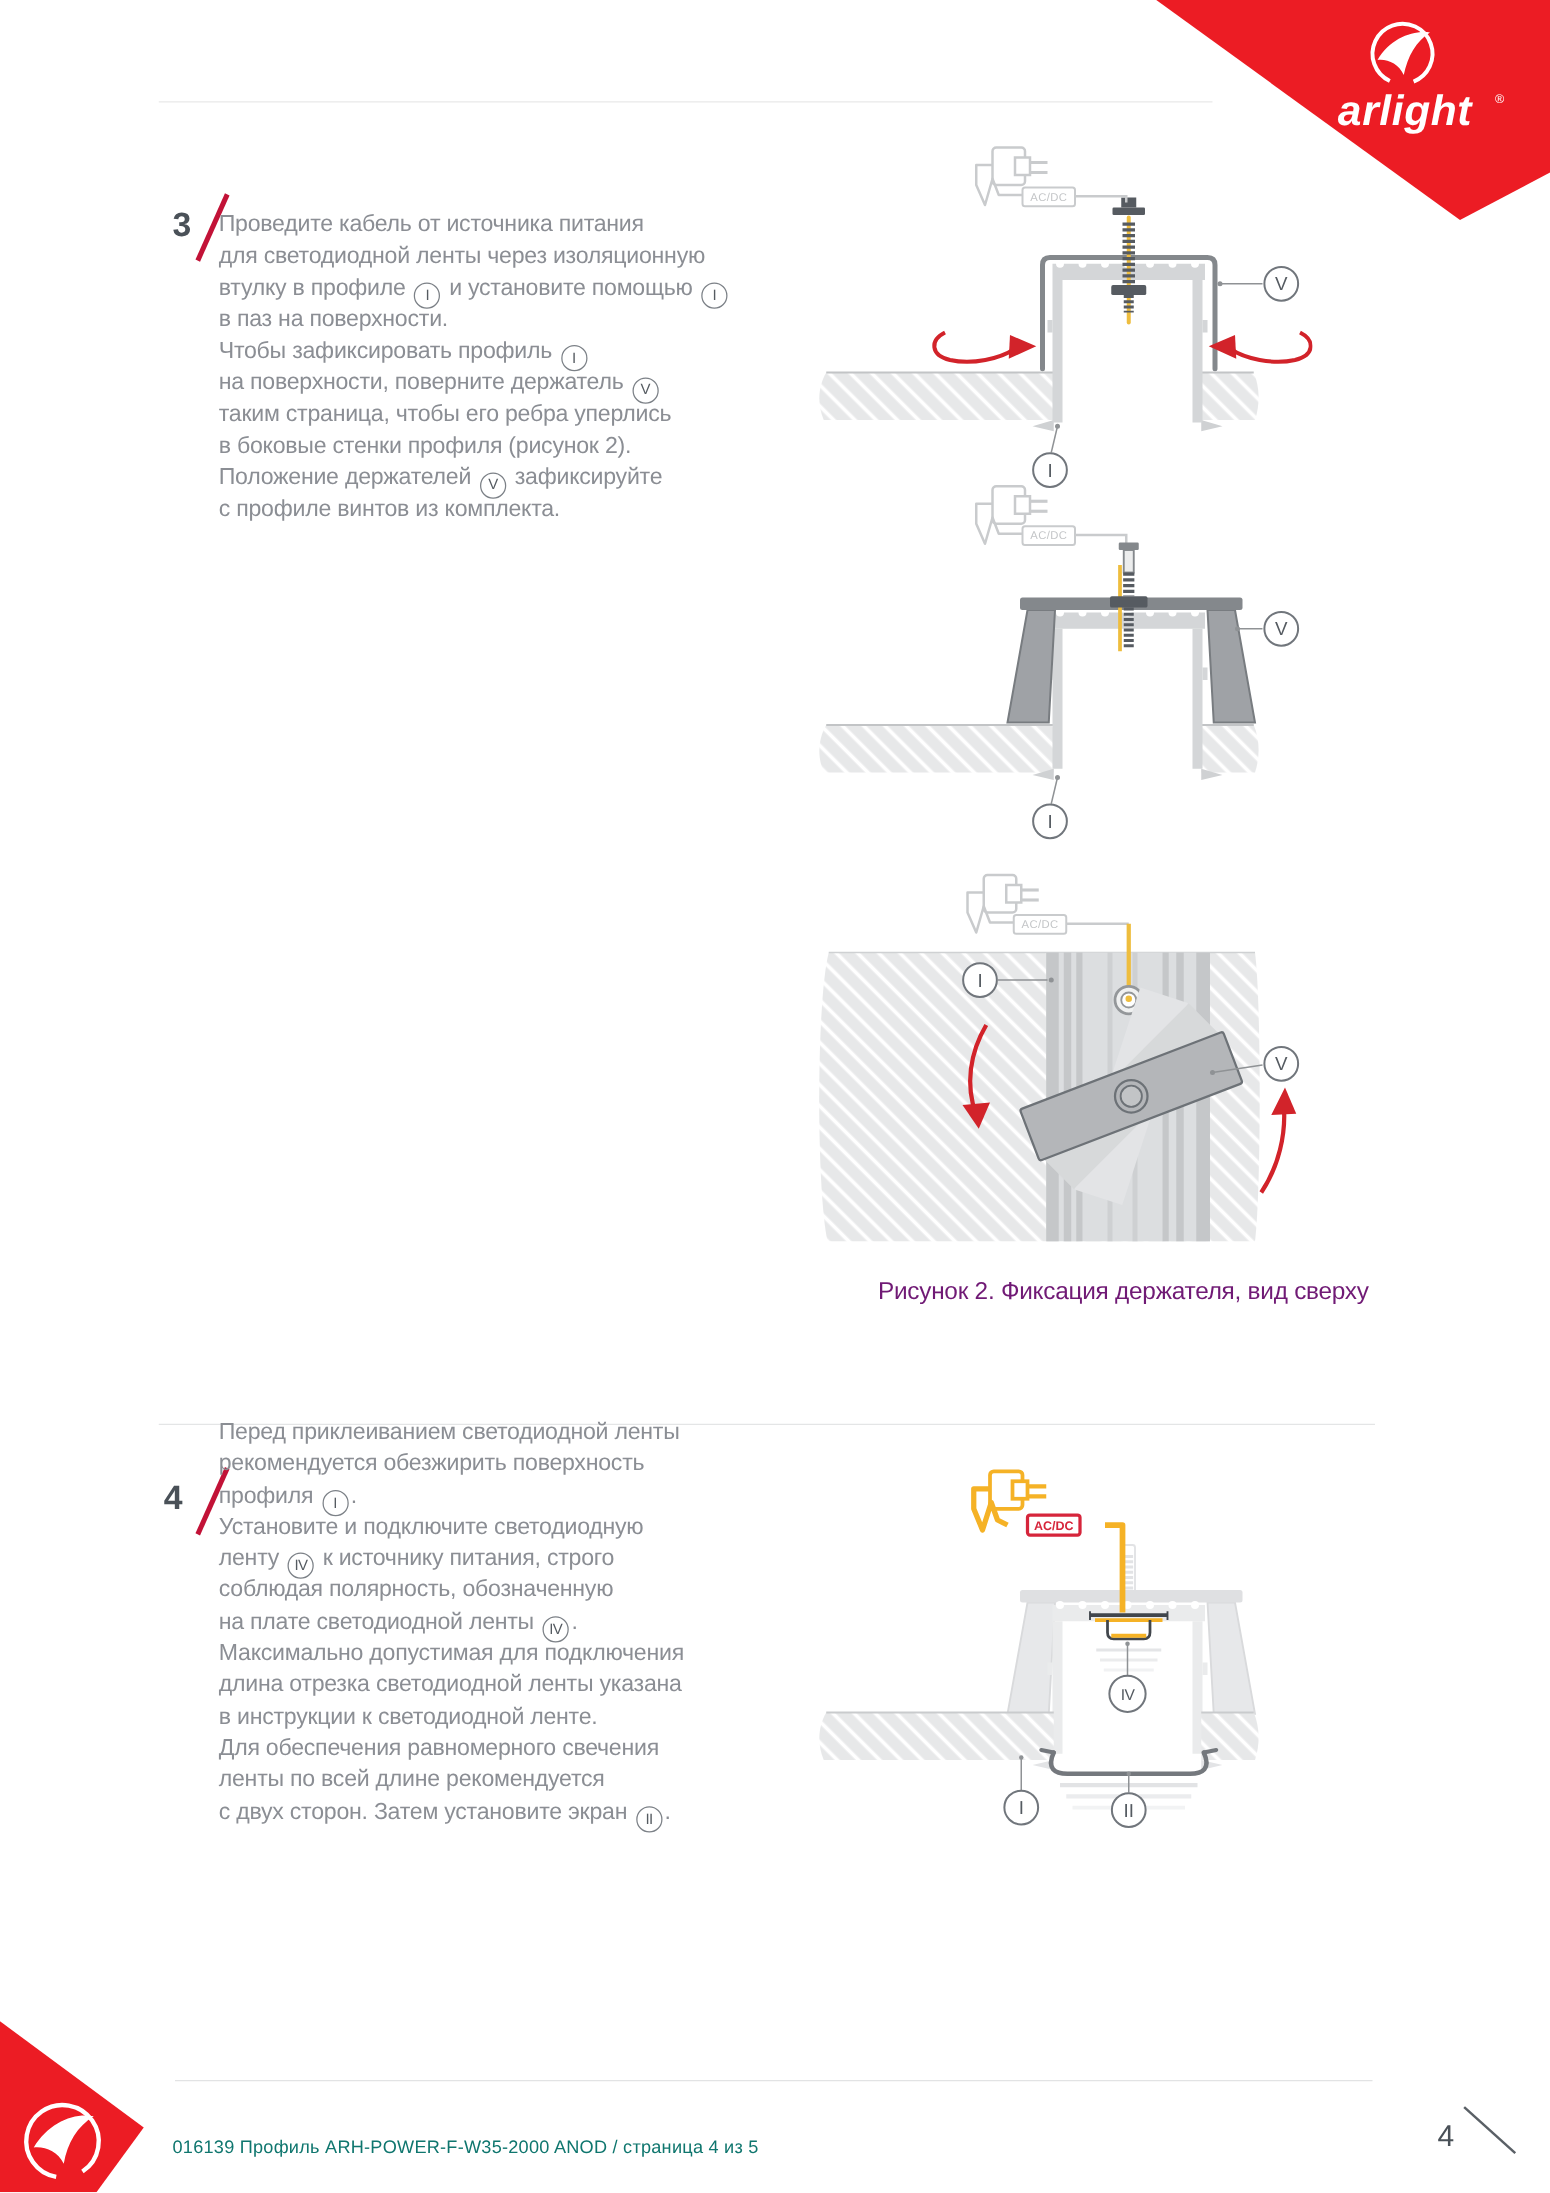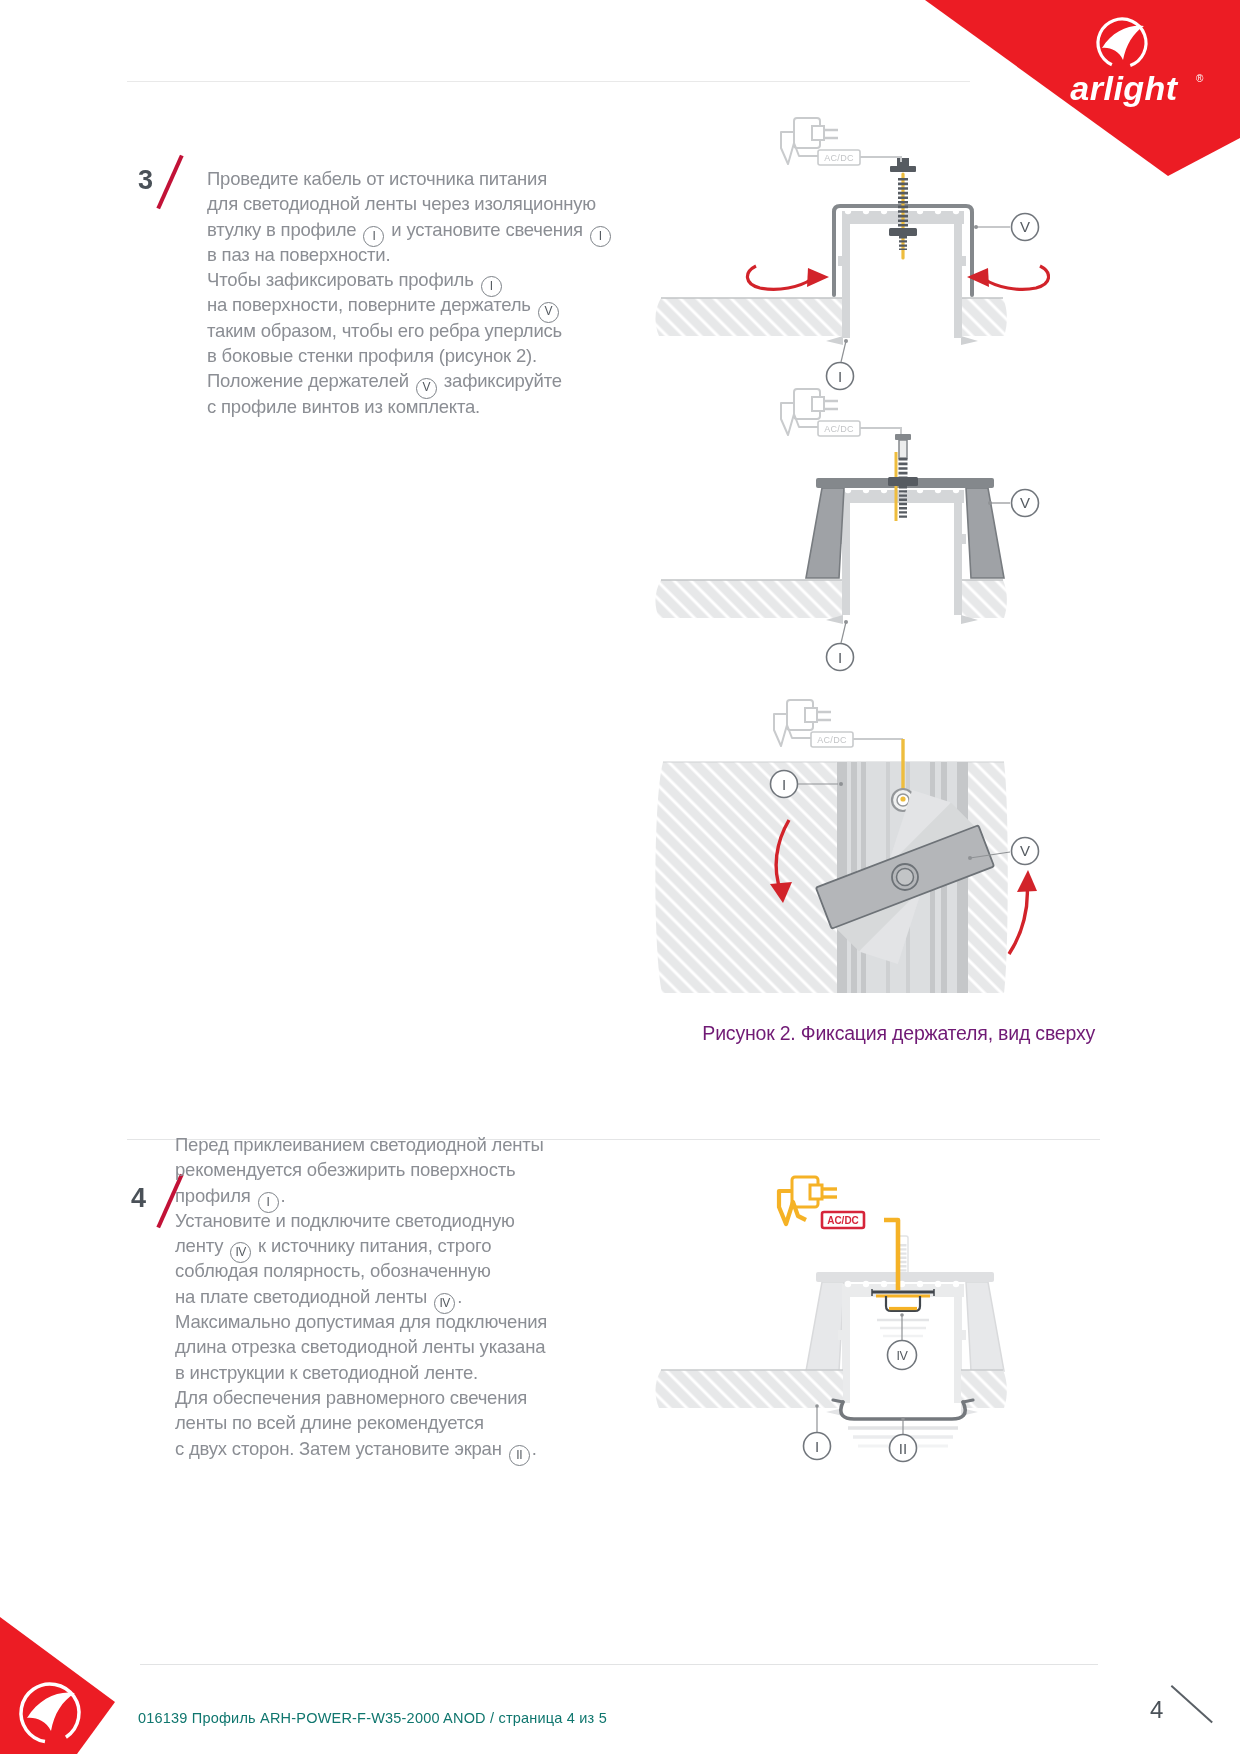--- a/index.html
+++ b/index.html
@@ -11,21 +11,21 @@
   .rule-footer{left:140px;top:1664px;width:958px;background:#e2e3e4;}
 
   .step-num{position:absolute;font-size:27px;font-weight:bold;color:#4a5158;}
   .step-num.n3{left:138px;top:165px;}
   .step-num.n4{left:131px;top:1183px;}
   .step-slash{position:absolute;width:4px;height:58px;background:#c21237;transform:rotate(24deg);}
   .slash3{left:168px;top:153px;}
   .slash4{left:168px;top:1172px;}
 
   .step-lines{position:absolute;color:#8b8e94;font-size:18.5px;letter-spacing:-0.2px;}
-  .lines3{left:175px;top:166px;margin-left:32px;}
+  .lines3{left:175px;top:166px;}
   .lines4{left:175px;top:1132px;}
   .step-lines .line{height:25.3px;line-height:25.3px;white-space:nowrap;}
   .cinl{display:inline-flex;align-items:center;justify-content:center;
         box-sizing:border-box;min-width:21px;height:21px;padding:0 2px;
         border:1.5px solid #7c8187;border-radius:50%;
         font-size:12px;letter-spacing:-0.5px;color:#555b61;
         vertical-align:-4px;margin:0 2px;background:#fff;}
 
   .figure-caption{position:absolute;left:570px;top:1022px;width:525px;text-align:right;
         color:#701a75;font-size:19.5px;letter-spacing:-0.2px;}
@@ -63,25 +63,25 @@
     <text class="brand-reg" x="1196" y="82">®</text>
   </svg>
 
   <div class="rule rule-top"></div>
 
   <span class="step-num n3">3</span>
   <span class="step-slash slash3"></span>
   <div class="step-lines lines3">
       <div class="line"><span>Проведите кабель от источника питания</span></div>
       <div class="line"><span>для светодиодной ленты через изоляционную</span></div>
-      <div class="line"><span>втулку в профиле </span><span class="cinl">I</span><span> и установите свечения </span><span class="cinl">I</span></div>
+      <div class="line"><span>втулку в профиле </span><span class="cinl">I</span><span> и установите помощью </span><span class="cinl">I</span></div>
       <div class="line"><span>в паз на поверхности.</span></div>
       <div class="line"><span>Чтобы зафиксировать профиль </span><span class="cinl">I</span></div>
       <div class="line"><span>на поверхности, поверните держатель </span><span class="cinl">V</span></div>
-      <div class="line"><span>таким образом, чтобы его ребра уперлись</span></div>
+      <div class="line"><span>таким страница, чтобы его ребра уперлись</span></div>
       <div class="line"><span>в боковые стенки профиля (рисунок 2).</span></div>
       <div class="line"><span>Положение держателей </span><span class="cinl">V</span><span> зафиксируйте</span></div>
       <div class="line"><span>с профиле винтов из комплекта.</span></div>
     </div>
 
   <svg class="svg-step3" width="480" height="905" viewBox="570 100 480 905">
     <defs>
       <pattern id="hatchA" width="12" height="12" patternUnits="userSpaceOnUse" patternTransform="rotate(-45)">
         <rect width="12" height="12" fill="#e7e8e9"></rect>
         <rect x="4.5" width="3" height="12" fill="#ffffff"></rect>

